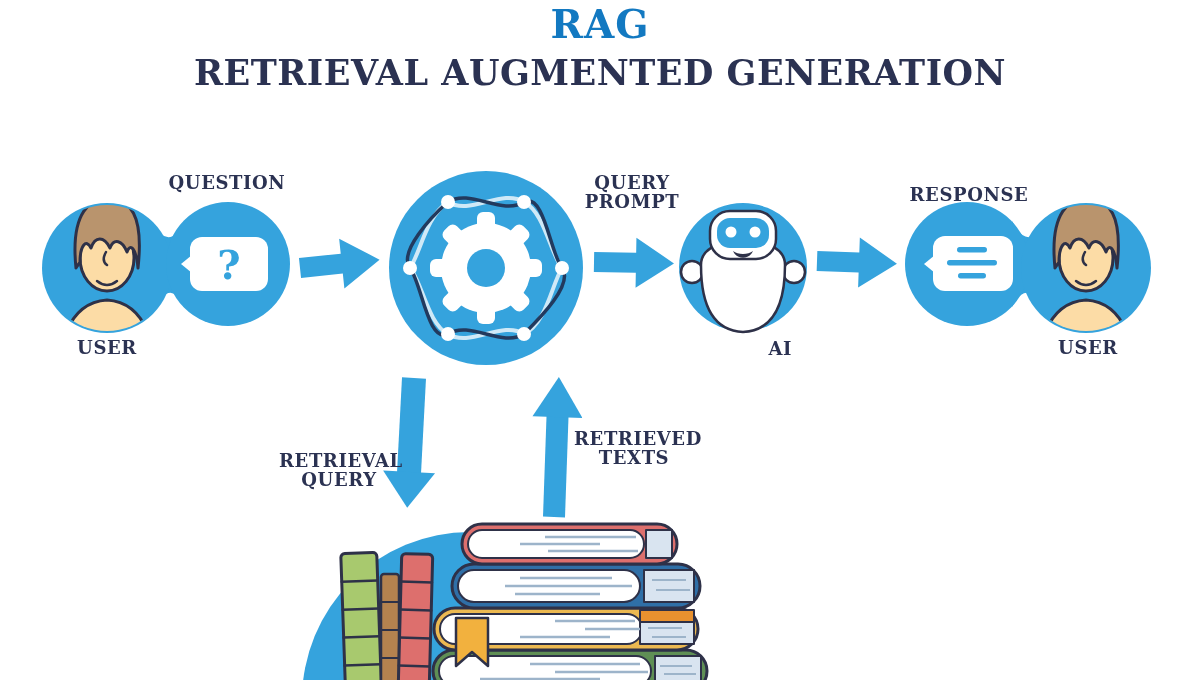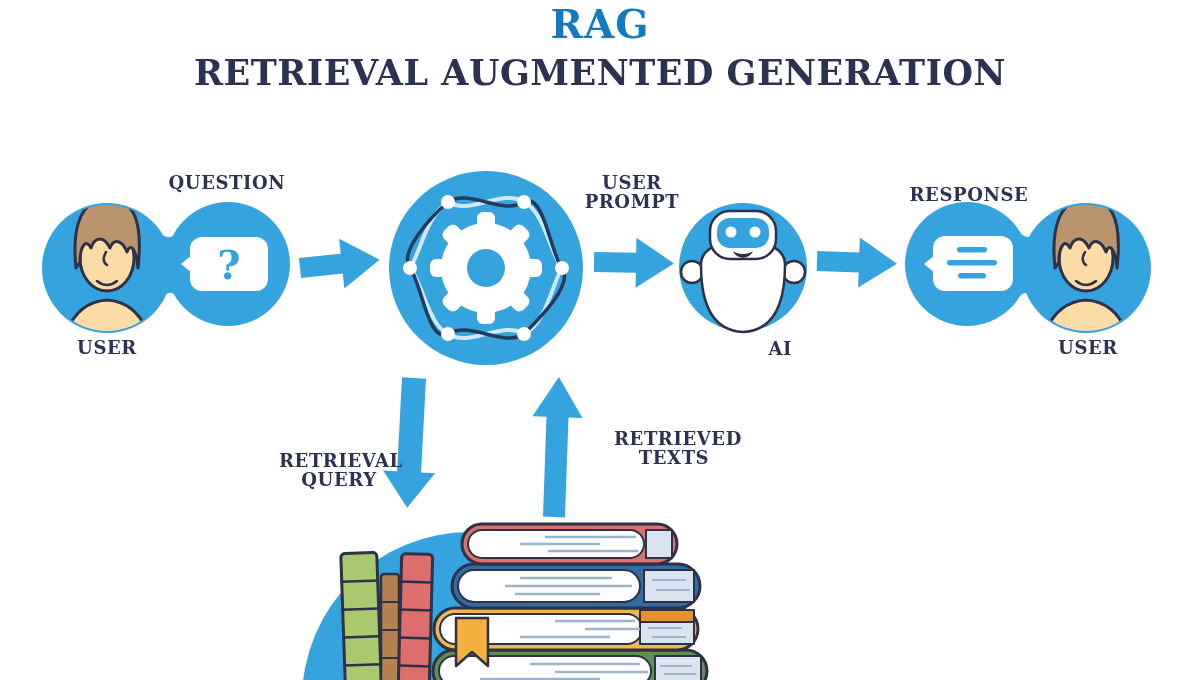--- a/index.html
+++ b/index.html
@@ -196,19 +196,19 @@
       </g>
       <use href="#avatarG" transform="translate(979,0)"></use>
     </g>
   </svg>
 
   <div class="title">RAG</div>
   <div class="subtitle">RETRIEVAL AUGMENTED GENERATION</div>
 
   <div class="lbl" style="left:157px;top:173px;width:140px;">QUESTION</div>
   <div class="lbl" style="left:47px;top:338px;width:120px;">USER</div>
-  <div class="lbl" style="left:556px;top:173px;width:152px;">USER PROMPT</div>
+  <div class="lbl" style="left:556px;top:173px;width:152px;">QUERY PROMPT</div>
   <div class="lbl" style="left:692px;top:339px;width:100px;text-align:right;">AI</div>
   <div class="lbl" style="left:899px;top:185px;width:140px;">RESPONSE</div>
   <div class="lbl" style="left:1028px;top:338px;width:120px;">USER</div>
   <div class="lbl" style="left:279px;top:451px;width:120px;">RETRIEVAL QUERY</div>
-  <div class="lbl" style="left:574px;top:429px;width:120px;margin-left:40px;">RETRIEVED TEXTS</div>
+  <div class="lbl" style="left:574px;top:429px;width:120px;">RETRIEVED TEXTS</div>
 </div>
 
 </body></html>

